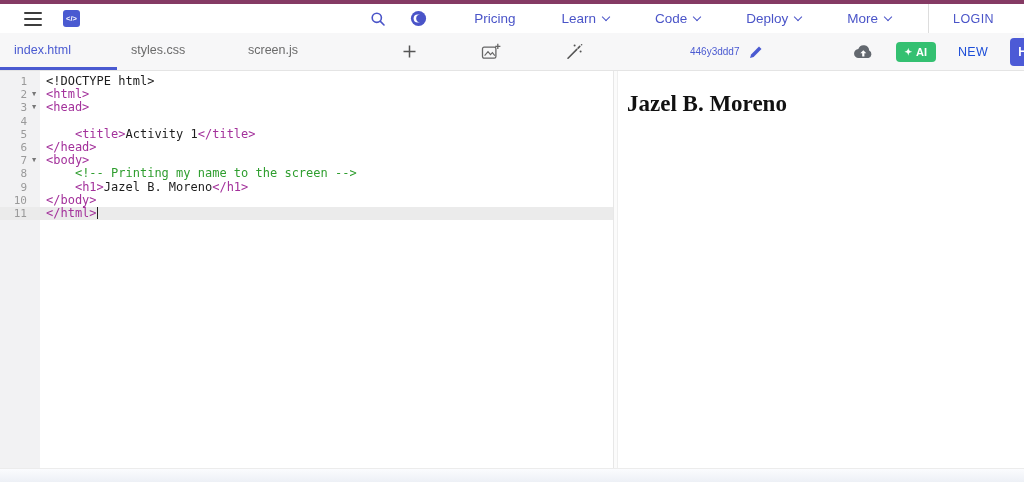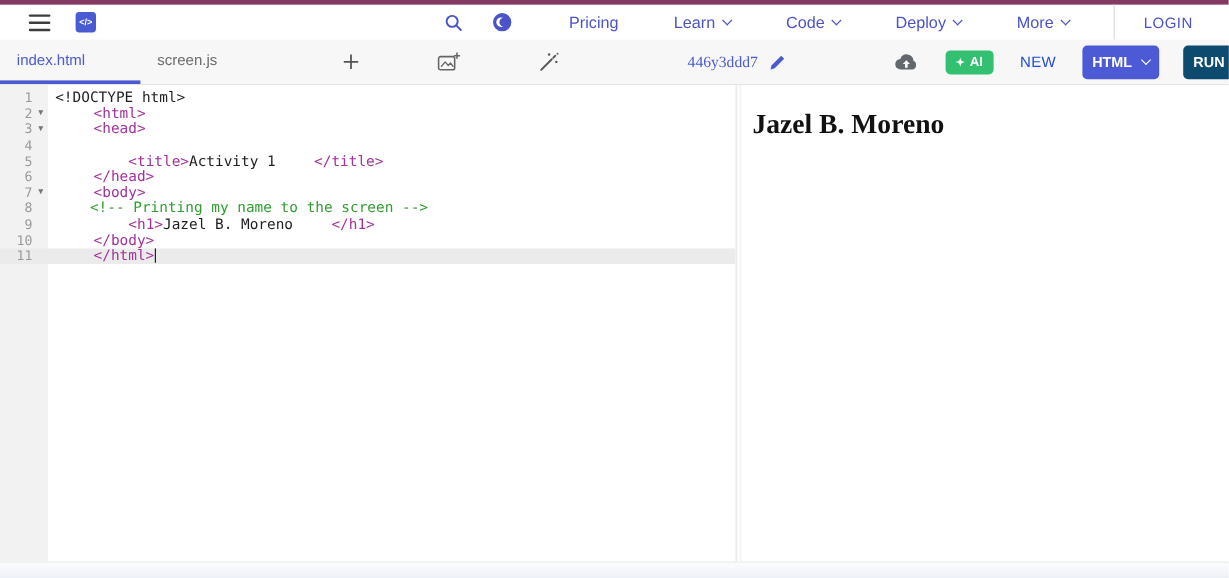--- a/index.html
+++ b/index.html
@@ -29,21 +29,21 @@
 
   
   .tabbar { height:38px; flex:0 0 auto; background:#f7f7f8; border-bottom:1px solid #e4e4e4;
     display:flex; align-items:center;gap:38px; }
   .tabs { display:flex; height:100%; }
   .tab { width:117px; padding-left:14px; display:flex; align-items:center; font-size:12.5px;
     color:#6b6b6b; cursor:pointer; border-bottom:3px solid transparent; }
   .tab.active { color:#4a5ad1; border-bottom-color:#4a5ad1; }
   .icon-btn { display:flex; align-items:center; justify-content:center; padding:0 13px; height:100%; cursor:pointer; }
   .project { display:flex; align-items:center; gap:9px; margin-left:56px; cursor:default; }
-  .project-id { color:#4a5ad1; font-size:13px;font-family:Liberation Serif, serif; }
+  .project-id { color:#4a5ad1; font-size:10px; }
   .tb-spacer { flex:1; }
   .right-tools { display:flex; align-items:center; gap:0; }
   .cloud-btn { display:flex; align-items:center; padding:0 12px; cursor:pointer; }
   .ai-pill { background:#34c071; color:#fff; border-radius:4px; font-size:11px; font-weight:bold;
     padding:4px 9px; display:flex; align-items:center; gap:4px; margin:0 10px; cursor:pointer; }
   .ai-pill .spark { font-size:9px; }
   .new-link { color:#1d4ed8; font-size:12.5px; letter-spacing:0.3px; margin:0 12px; cursor:pointer; }
   .btn { border:none; border-radius:4px; color:#fff; font-size:12px; font-weight:bold;
     padding:7px 8px; display:flex; align-items:center; cursor:pointer; font-family:inherit; }
   .btn-lang { background:#4c5ad6; margin:0 10px; }
@@ -58,21 +58,21 @@
   .editor { width:613px; flex:0 0 613px; overflow:hidden; padding-top:4px;
     background:linear-gradient(to right, #f2f2f3 40px, #fff 40px);
     font-family:"DejaVu Sans Mono", monospace; font-size:12px; line-height:13.2px; }
   .code-row { display:flex; height:13.2px; white-space:pre; }
   .code-row.active { background:#ebebeb; }
   .gutter { flex:0 0 40px; display:flex; color:#9a9a9a; }
   .ln { flex:1; text-align:right; font-size:11px; padding-right:1px; }
   .fold { width:12px; text-align:center; font-size:7px; color:#777; line-height:13.2px; cursor:pointer; }
   .code { padding-left:6px; color:#1e1e1e; }
   .tok-plain { color:#1e1e1e; }
-  .tok-tag { color:#a3319b;margin-left:32px; }
+  .tok-tag { color:#a3319b; }
   .tok-comment { color:#2f9e2f; }
   .cursor { display:inline-block; width:1.5px; height:12px; background:#222; vertical-align:-2px; }
 
   .pane-divider { flex:0 0 5px; background:#fbfbfb; border-left:1px solid #e7e7e7;
     border-right:1px solid #efefef; cursor:col-resize; }
   .preview { flex:1; background:#fff; overflow:hidden; }
   .preview h1 { margin:20px 0 0; padding-left:9px; font-family:"Liberation Serif", serif;
     font-size:23px; font-weight:bold; color:#111; }
 
   .footer-strip { flex:1; background:linear-gradient(#fbfcfe, #edf0f6); border-top:1px solid #ececec; }
@@ -127,20 +127,21 @@
           <span class="chev"></span>
         </a>
       <span class="nav-divider"></span>
       <span class="login">LOGIN</span>
     </nav>
   </header>
 
   <div class="tabbar">
     <div class="tabs">
       <span class="tab active">index.html</span>
+      <span class="tab">styles.css</span>
       <span class="tab">screen.js</span>
     </div>
     <span class="icon-btn">
       <svg width="15" height="15" viewBox="0 0 15 15">
           <path d="M7.5 1.5v12M1.5 7.5h12" stroke="#555" stroke-width="1.5"></path>
         </svg>
     </span>
     <span class="icon-btn">
       <svg width="20" height="18" viewBox="0 0 20 18">
           <rect x="1.5" y="4.2" width="13.4" height="11" rx="1.6" fill="none" stroke="#666" stroke-width="1.3"></rect>

